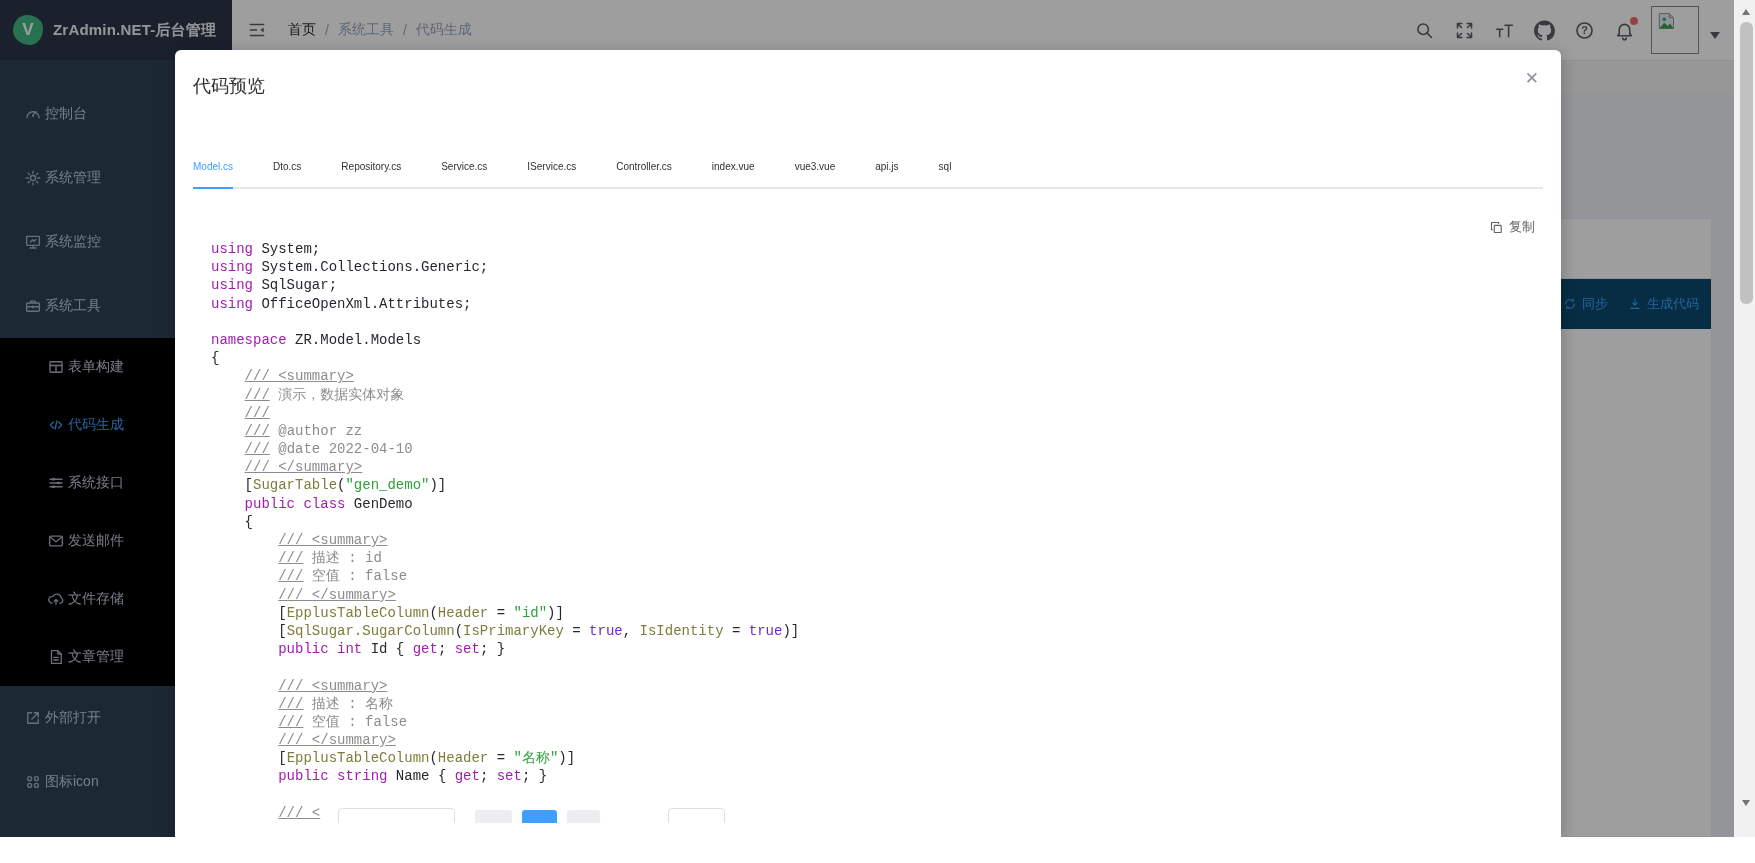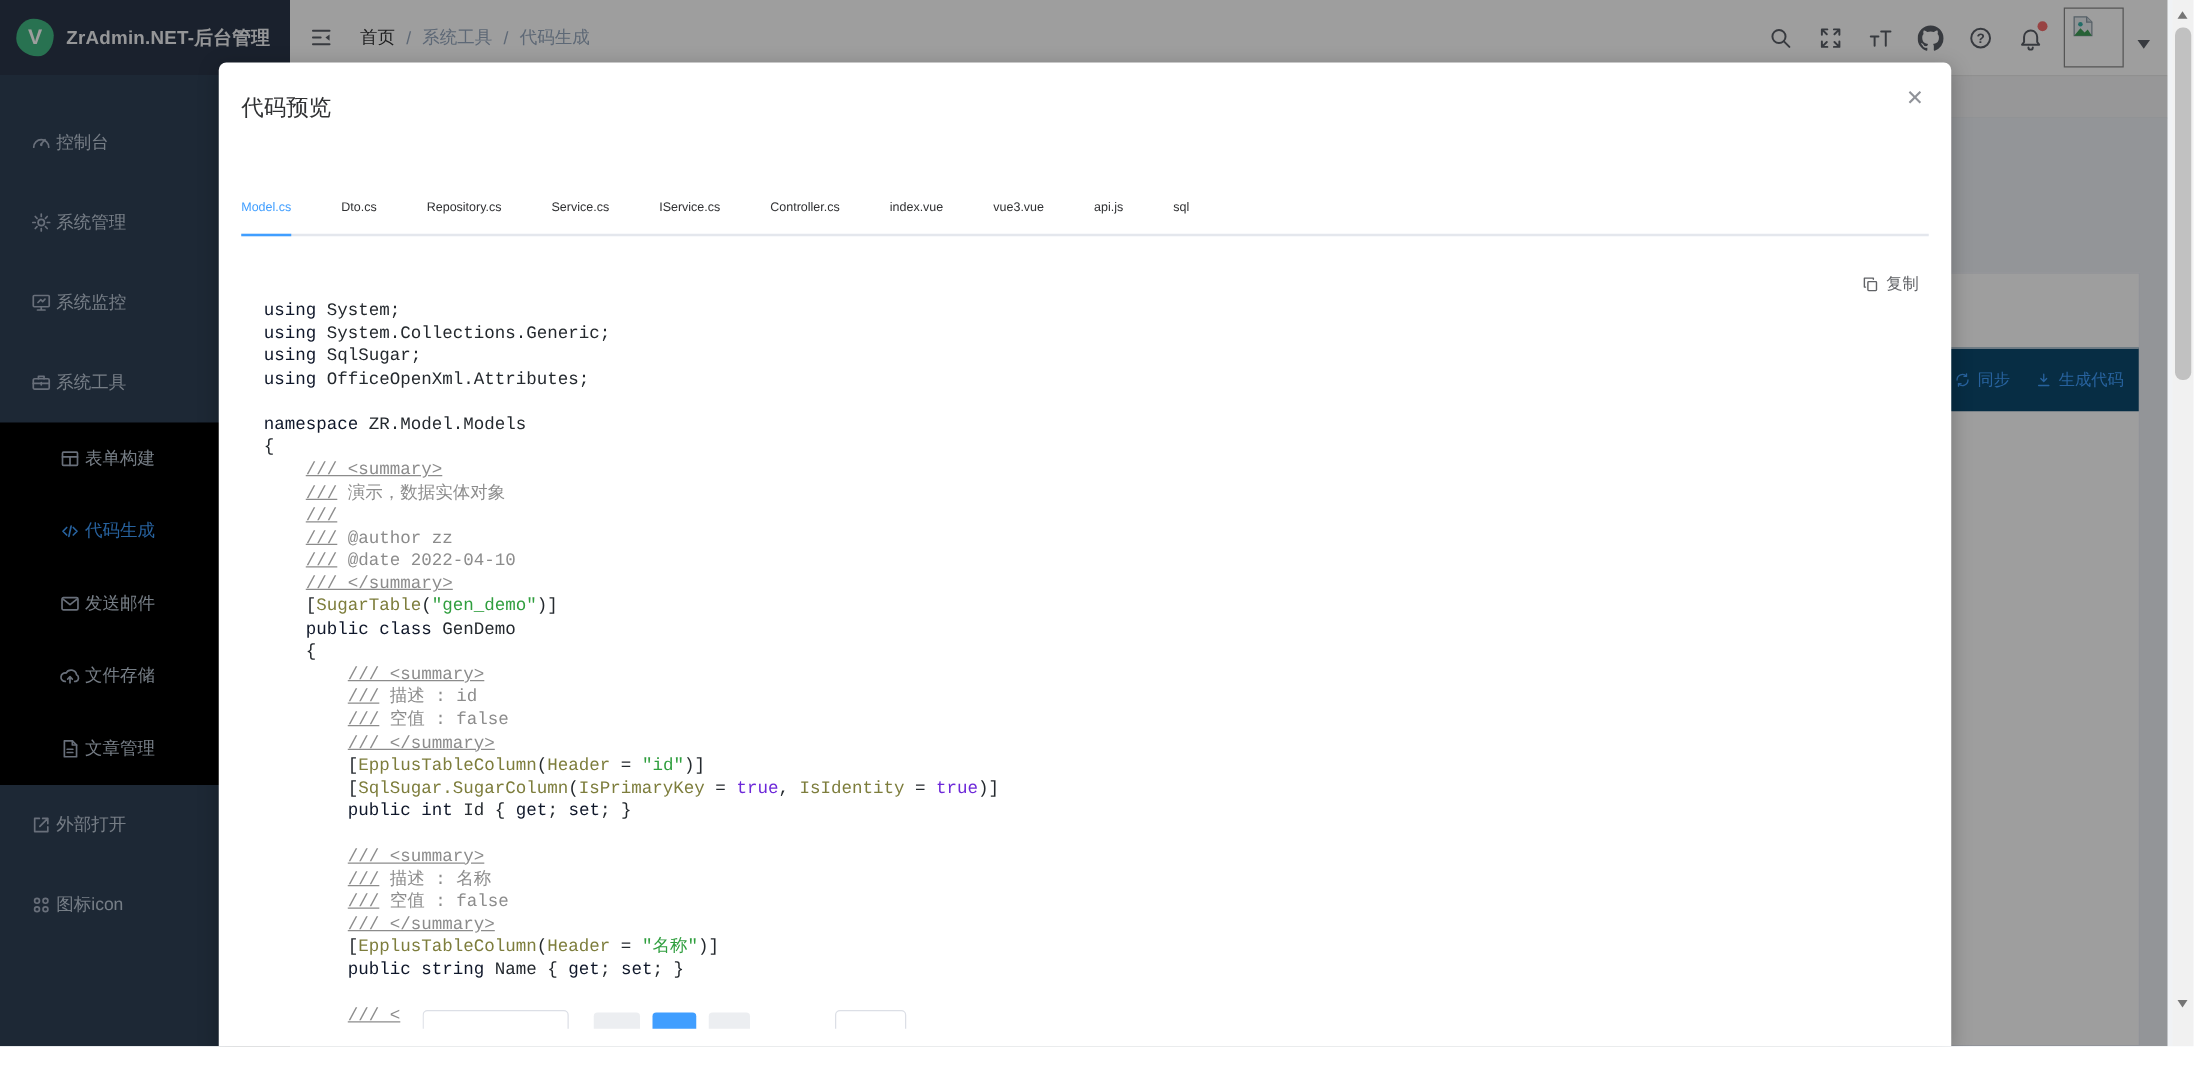--- a/index.html
+++ b/index.html
@@ -55,21 +55,21 @@
   .tabs{position:absolute;left:18px;right:18px;top:97px;height:40px;border-bottom:2px solid #e4e7ed;white-space:nowrap;}
   .tab{display:inline-block;padding:0 20px;line-height:40px;font-size:10px;color:#303133;cursor:pointer;position:relative;}
   .tab:first-child{padding-left:0;}
   .tab.active{color:#409eff;}
   .tab.active::after{content:"";position:absolute;left:0;right:20px;bottom:-2px;height:2px;background:#409eff;}
   .copy-btn{position:absolute;right:26px;top:168px;display:flex;align-items:center;gap:5px;color:#606266;font-size:13px;cursor:pointer;}
   .copy-btn svg{width:15px;height:15px;display:block;}
   .code{position:absolute;left:36px;top:190px;right:28px;bottom:0;overflow:hidden;
     font-family:"Liberation Mono",monospace;font-size:14px;line-height:18.2px;white-space:pre;color:#24292e;}
   .code .ln{height:18.2px;}
-  .tok-k{color:#0f172a;}
+  .tok-k{color:#a21caf;}
   .tok-a{color:#7d7d3c;}
   .tok-s{color:#2f9e3e;}
   .tok-b{color:#6d28d9;}
   .tok-c{color:#8c8c8c;}
   .tok-u{color:#8c8c8c;text-decoration:underline;}
 
   
   .pager-strip{position:absolute;left:163px;top:758px;width:600px;height:15px;overflow:hidden;}
   .pager-strip>div{position:absolute;}
   .pg-select{left:0;top:0;width:115px;height:26px;border:1px solid #dcdfe6;border-radius:4px;background:#fff;}
@@ -145,20 +145,31 @@
               </span>
               <span>表单构建</span>
             </div>
             <div class="menu-item active">
               <span class="mi">
                 <svg viewBox="0 0 24 24" fill="none" stroke="currentColor" stroke-width="1.8" stroke-linecap="round" stroke-linejoin="round">
                   <path d="m8.5 8-4 4 4 4M15.5 8l4 4-4 4M13.2 6.5l-2.4 11"></path>
                 </svg>
               </span>
               <span>代码生成</span>
+            </div>
+            <div class="menu-item">
+              <span class="mi">
+                <svg viewBox="0 0 24 24" fill="none" stroke="currentColor" stroke-width="1.8" stroke-linecap="round" stroke-linejoin="round">
+                  <path d="M4 7h16M4 12h16M4 17h16"></path>
+                  <rect x="7" y="5.4" width="3.4" height="3.2" fill="currentColor" stroke="none"></rect>
+                  <rect x="13.5" y="10.4" width="3.4" height="3.2" fill="currentColor" stroke="none"></rect>
+                  <rect x="7" y="15.4" width="3.4" height="3.2" fill="currentColor" stroke="none"></rect>
+                </svg>
+              </span>
+              <span>系统接口</span>
             </div>
             <div class="menu-item">
               <span class="mi">
                 <svg viewBox="0 0 24 24" fill="none" stroke="currentColor" stroke-width="1.8" stroke-linecap="round" stroke-linejoin="round">
                   <rect x="3.5" y="5.5" width="17" height="13" rx="1.5"></rect>
                   <path d="m4.5 7 7.5 6 7.5-6"></path>
                 </svg>
               </span>
               <span>发送邮件</span>
             </div>

